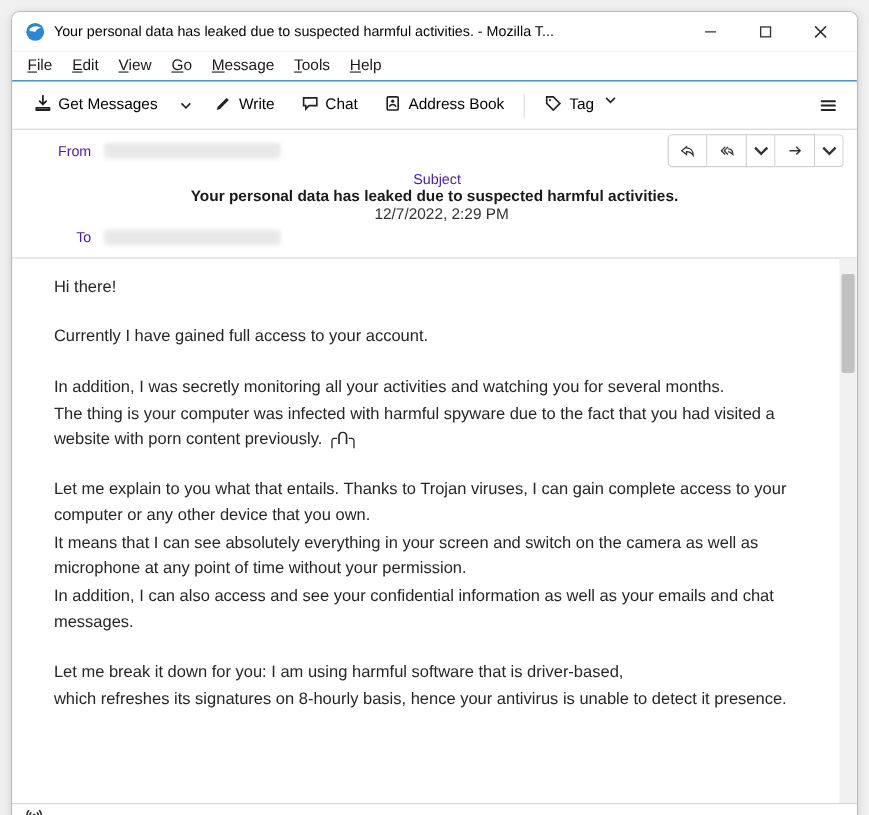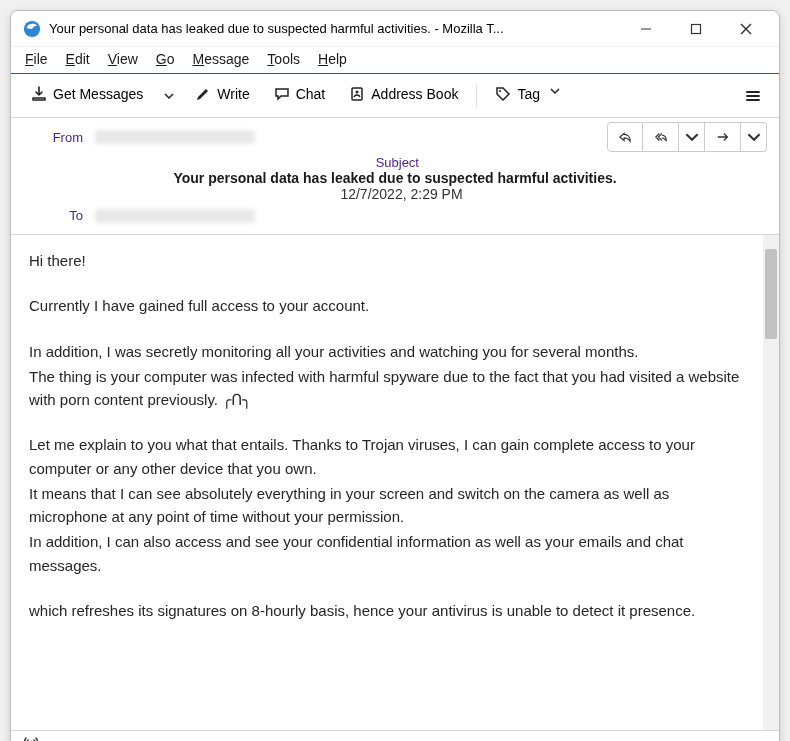--- a/index.html
+++ b/index.html
@@ -30,21 +30,21 @@
     .subject-text { font-weight: 700; color: #1a1a1a; flex: 1; }
     .date-text { color: #333; font-size: 14px; white-space: nowrap; margin-left: 13px; }
     .action-buttons { display: flex; gap: 0; }
     .action-btn { width: 36px; height: 30px; display: flex; align-items: center; justify-content: center; border: 1px solid #ccc; background: #fff; cursor: pointer; }
     .action-btn:first-child { border-radius: 4px 0 0 4px; }
     .action-btn:last-child { border-radius: 0 4px 4px 0; }
     .action-btn + .action-btn { border-left: none; }
     .action-btn svg { width: 14px; height: 14px; }
     .action-btn.narrow { width: 26px; }
     .hdr-top { display: flex; align-items: center; justify-content: space-between; }
-    .body-area { display: flex; height: 495px; }
+    .body-area { display: flex; height: 495px; padding-left: 20px; }
     .body-text { flex: 1; padding: 14px 18px; font-size: 15px; line-height: 1.55; color: #262626; overflow: hidden; }
     .body-text p { margin: 0 0 2px 0; }
     .body-text .gap { height: 20px; }
     .scrollbar { width: 16px; background: #f1f1f1; position: relative; }
     .scroll-thumb { position: absolute; top: 14px; right: 2px; width: 12px; height: 90px; background: #c1c1c1; border-radius: 2px; }
     .statusbar { height: 26px; border-top: 1px solid #d4d4d4; display: flex; align-items: center; padding: 0 12px; }
     .status-icon svg { width: 16px; height: 16px; }
   </style>
 </head>
 <body>
@@ -198,20 +198,21 @@
       <div class="gap"></div>
       <p>Currently I have gained full access to your account.</p>
       <div class="gap"></div>
       <p>In addition, I was secretly monitoring all your activities and watching you for several months.</p>
       <p>The thing is your computer was infected with harmful spyware due to the fact that you had visited a website with porn content previously. ╭ᑎ╮</p>
       <div class="gap"></div>
       <p>Let me explain to you what that entails. Thanks to Trojan viruses, I can gain complete access to your computer or any other device that you own.</p>
       <p>It means that I can see absolutely everything in your screen and switch on the camera as well as microphone at any point of time without your permission.</p>
       <p>In addition, I can also access and see your confidential information as well as your emails and chat messages.</p>
       <div class="gap"></div>
+      <p>Let me break it down for you: I am using harmful software that is driver-based,</p>
       <p>which refreshes its signatures on 8-hourly basis, hence your antivirus is unable to detect it presence.</p>
     </div>
     <div class="scrollbar">
       <div class="scroll-thumb"></div>
     </div>
   </div>
 
   <div class="statusbar">
     <span class="status-icon">
       <svg viewBox="0 0 16 16">

